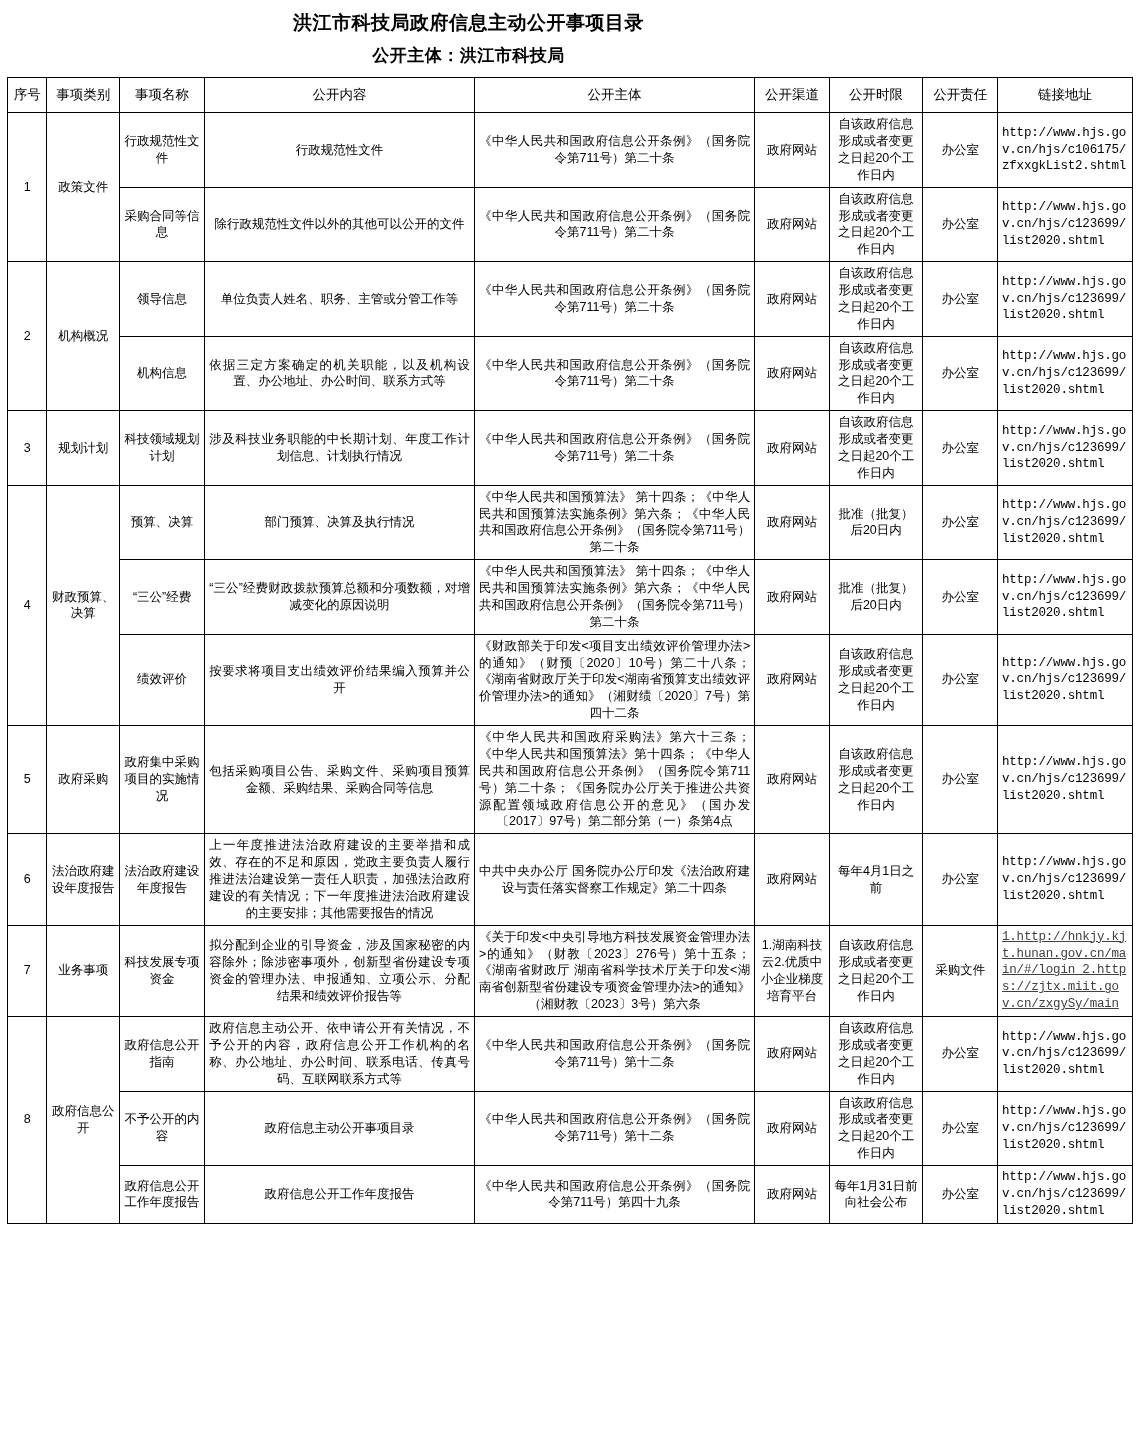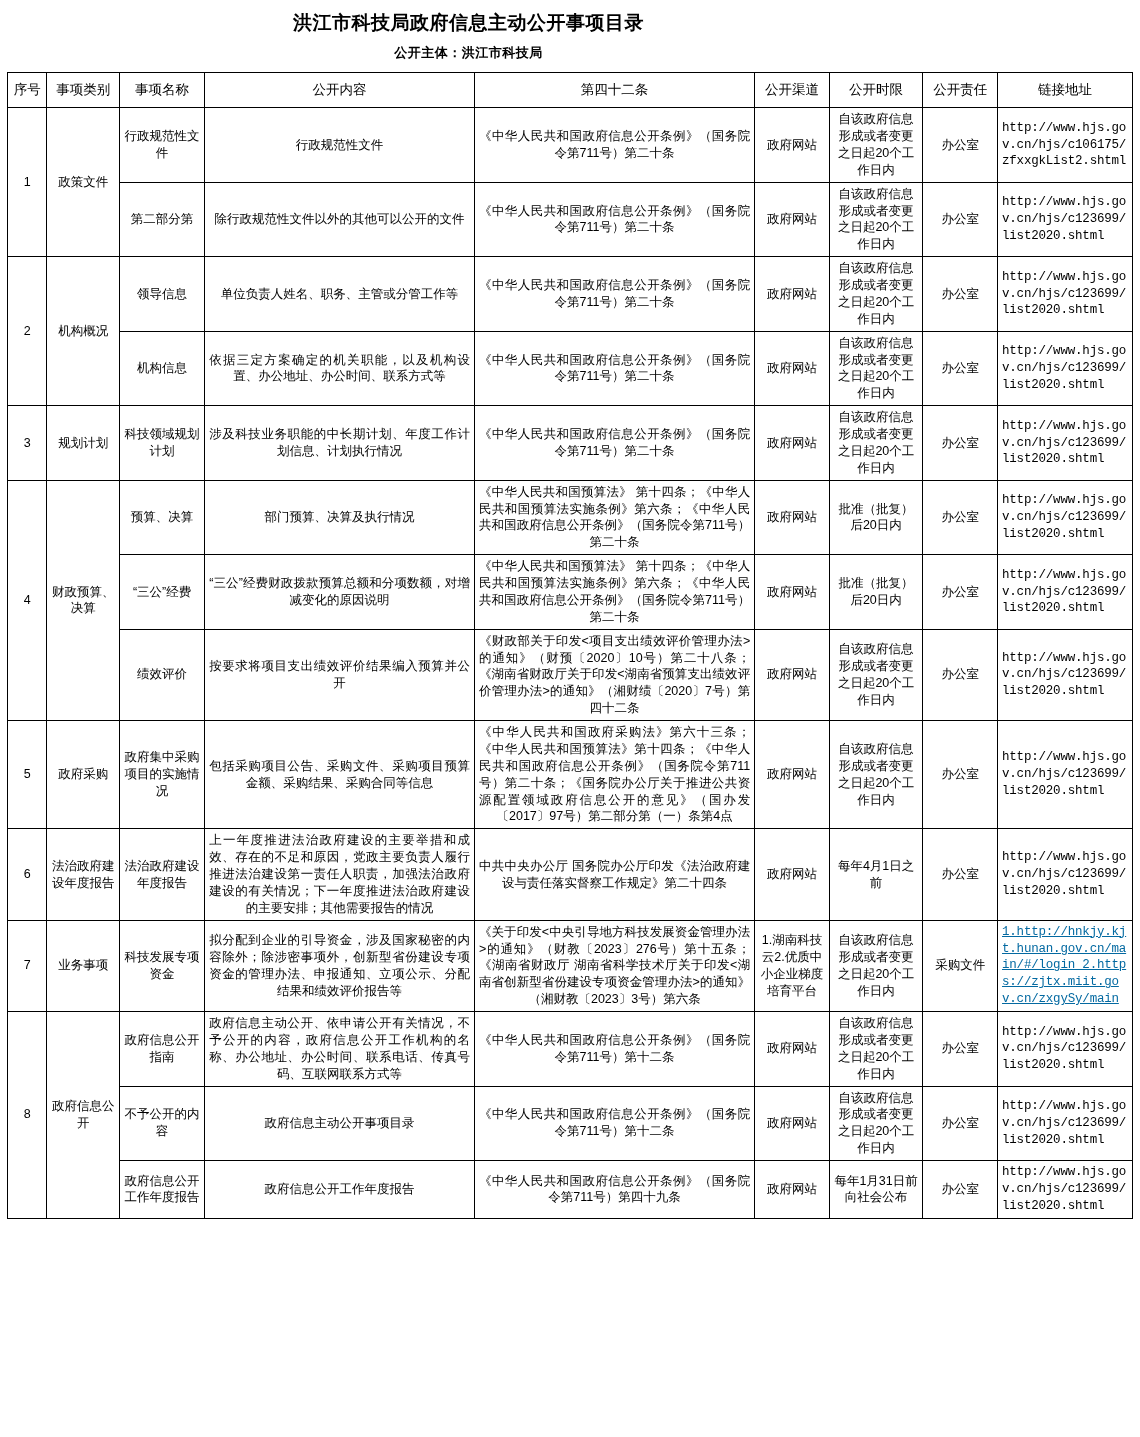--- a/index.html
+++ b/index.html
@@ -20,21 +20,21 @@
   .doc-title {
     text-align: center;
     font-size: 19px;
     font-weight: bold;
     font-family: "Liberation Serif", serif;
     padding: 10px 0 6px 0;
     letter-spacing: 0.5px;
   }
   .doc-subtitle {
     text-align: center;
-    font-size: 13px;
+    font-size: 17px;
     font-weight: bold;
     font-family: "Liberation Serif", serif;
     padding: 2px 0 10px 0;
     letter-spacing: 0.5px;
   }
   table.main {
     border-collapse: collapse;
     width: 1126px;
     margin: 0 6px 0 7px;
     table-layout: fixed;
@@ -63,21 +63,21 @@
   .c-link  { width: 130px; }
   td.link-cell {
     font-family: "Liberation Mono", monospace;
     font-size: 11.5px;
     text-align: left;
     word-break: break-all;
     line-height: 1.3;
     letter-spacing: -0.2px;
   }
   td.link-cell.linked {
-    color: #0369a1;
+    color: #404040;
     text-decoration: underline;
     text-align: left;
   }
   td.basis-cell {
     text-align: justify;
     text-align-last: center;
   }
   td.cont-cell {
     text-align: justify;
     text-align-last: center;
@@ -103,21 +103,21 @@
         <col class="c-limit">
         <col class="c-resp">
         <col class="c-link">
     </colgroup>
     <thead>
       <tr>
         <th>序号</th>
         <th>事项类别</th>
         <th>事项名称</th>
         <th>公开内容</th>
-        <th>第四十二条</th>
+        <th>公开主体</th>
         <th>公开渠道</th>
         <th>公开时限</th>
         <th>公开责任</th>
         <th>链接地址</th>
       </tr>
     </thead>
     <tbody>
 
       <tr>
         <td class="center" rowspan="2">1</td>
@@ -125,21 +125,21 @@
         <td class="center">行政规范性文件</td>
         <td class="cont-cell">行政规范性文件</td>
         <td class="basis-cell">《中华人民共和国政府信息公开条例》（国务院令第711号）第二十条</td>
         <td class="center">政府网站</td>
         <td class="center">自该政府信息形成或者变更之日起20个工作日内</td>
         <td class="center">办公室</td>
         <td class="link-cell">http://www.hjs.gov.cn/hjs/c106175/zfxxgkList2.shtml</td>
       </tr>
 
       <tr>
-        <td class="center">第二部分第</td>
+        <td class="center">采购合同等信息</td>
         <td class="cont-cell">除行政规范性文件以外的其他可以公开的文件</td>
         <td class="basis-cell">《中华人民共和国政府信息公开条例》（国务院令第711号）第二十条</td>
         <td class="center">政府网站</td>
         <td class="center">自该政府信息形成或者变更之日起20个工作日内</td>
         <td class="center">办公室</td>
         <td class="link-cell">http://www.hjs.gov.cn/hjs/c123699/list2020.shtml</td>
       </tr>
 
       <tr>
         <td class="center" rowspan="2">2</td>

